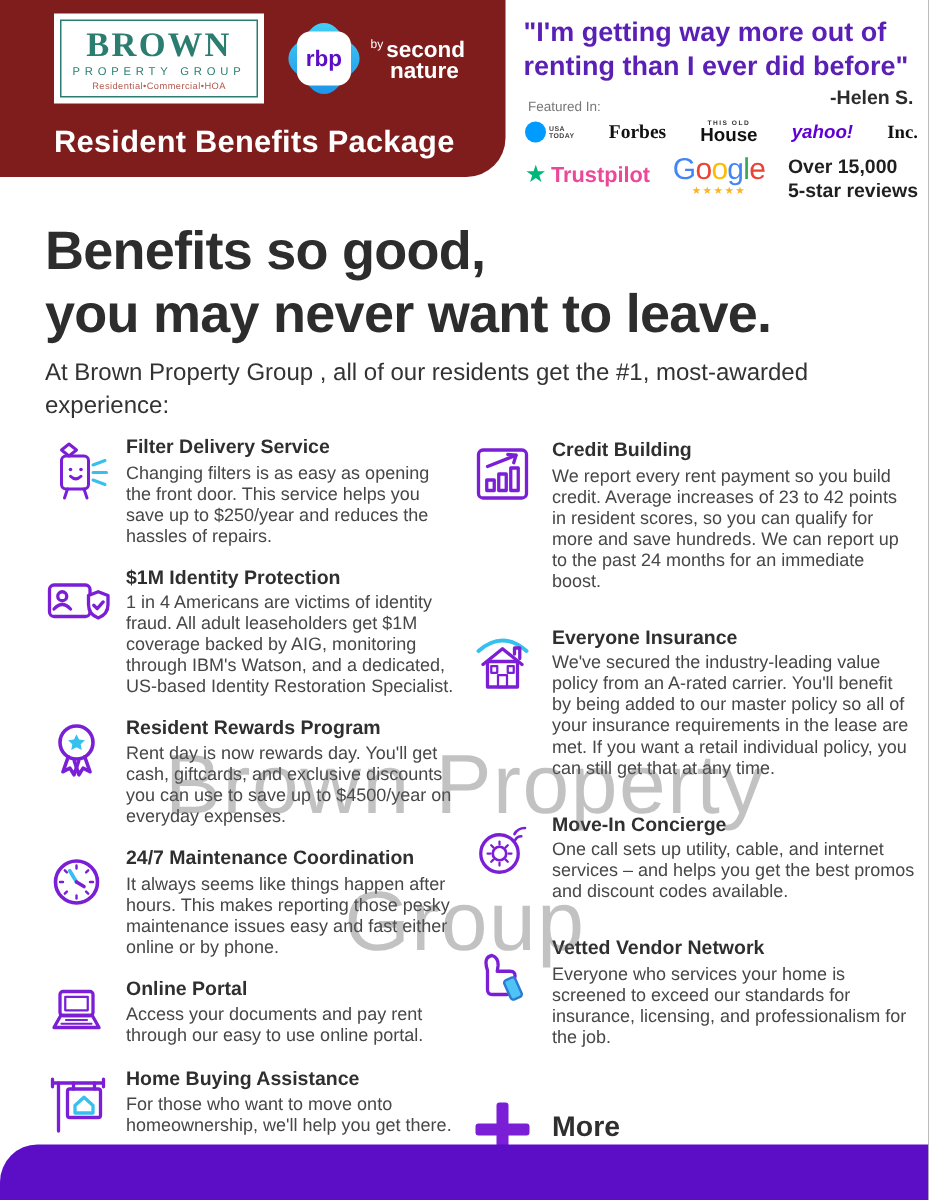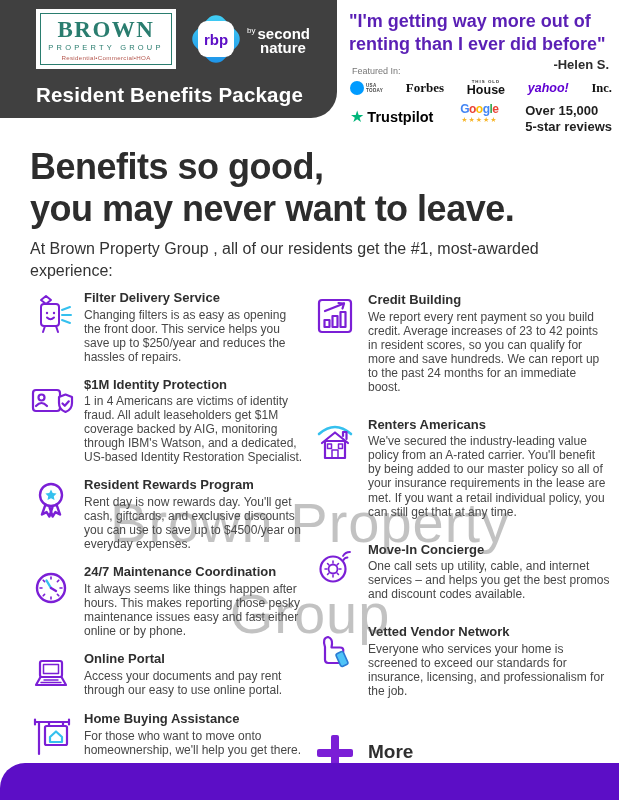--- a/index.html
+++ b/index.html
@@ -6,21 +6,21 @@
   html,body { background:#888; }
   body { font-family:"Liberation Sans", sans-serif; }
   #page {
     position:relative; width:619px; height:800px; margin:0 auto;
     background:#ffffff; overflow:hidden;
   }
 
   
   .header-band {
     position:absolute; left:0; top:0; width:337px; height:118px;
-    background:#404040; border-radius:0 0 26px 0;
+    background:#7f1d1d; border-radius:0 0 26px 0;
   }
   .brand-box {
     position:absolute; left:36px; top:9px; width:140px; height:60px;
     background:#ffffff; padding:4px;
   }
   .brand-inner {
     width:100%; height:100%; border:1.5px solid #2a7d6f;
     display:flex; flex-direction:column; align-items:center; justify-content:center;
   }
   .brand-name {
@@ -78,23 +78,23 @@
   .toh-top { font-size:4.4px; font-weight:700; color:#333; letter-spacing:1px; }
   .toh-main { font-size:12.5px; font-weight:800; color:#111; }
   .yahoo { font-size:12.5px; font-weight:800; font-style:italic; color:#6001d2; }
   .inc { font-family:"Liberation Serif", serif; font-size:12.5px; font-weight:800; color:#111; }
   .review-row {
     position:absolute; left:350px; top:103px; width:262px;
     display:flex; align-items:flex-start; justify-content:space-between;
   }
   .trustpilot { display:flex; align-items:center; gap:3px; margin-top:6px; }
   .tp-star { color:#00b67a; font-size:16px; line-height:1; }
-  .tp-label { font-size:14.5px; font-weight:600; color:#000000; }
+  .tp-label { font-size:14.5px; font-weight:600; color:#ec4899; }
   .google { text-align:center; line-height:1; }
-  .g-word { font-size:12px; font-weight:700; letter-spacing:-.5px; }
+  .g-word { font-size:20px; font-weight:400; letter-spacing:-.5px; }
   .g-blue { color:#4285f4; } .g-red { color:#ea4335; }
   .g-yellow { color:#fbbc05; } .g-green { color:#34a853; }
   .g-stars { font-size:7px; color:#f7b529; letter-spacing:1px; margin-top:1px; }
   .review-count {
     font-size:13px; font-weight:700; color:#1f1f1f; line-height:1.2; text-align:left;
   }
 
   
   .headline {
     position:absolute; left:30px; top:146px; width:580px;
@@ -330,21 +330,21 @@
           <path d="M7 16 Q23 2 39 16" stroke="#35c0ee" stroke-width="2.6"></path>
           <path d="M10 25 L23 14.5 36 25"></path>
           <path d="M31 18 v-4 h3.5 v7"></path>
           <rect x="13" y="23" width="20" height="17"></rect>
           <rect x="15.5" y="26" width="4" height="4.5" stroke-width="1.5"></rect>
           <rect x="26.5" y="26" width="4" height="4.5" stroke-width="1.5"></rect>
           <rect x="20" y="32" width="6" height="8" stroke-width="1.5"></rect>
         </svg>
       </div>
       <div class="btext">
-        <div class="btitle">Renters Americans</div>
+        <div class="btitle">Everyone Insurance</div>
         <div class="bdesc">We've secured the industry-leading value policy from an A-rated carrier. You'll benefit by being added to our master policy so all of your insurance requirements in the lease are met. If you want a retail individual policy, you can still get that at any time.</div>
       </div>
     </div>
 
     <div class="benefit">
       <div class="bicon-wrap">
         <svg class="bicon" viewBox="0 0 46 46" fill="none" stroke="#7b1fd6" stroke-width="2.2" stroke-linecap="round" stroke-linejoin="round">
           <circle cx="21" cy="26" r="12.5"></circle>
           <circle cx="21" cy="26" r="4.5" stroke-width="1.8"></circle>
           <path d="M21 18 v2 M21 32 v2 M13 26 h2 M27 26 h2 M15.5 20.5 l1.4 1.4 M25.1 30.1 l1.4 1.4 M26.5 20.5 l-1.4 1.4 M16.9 30.1 l-1.4 1.4" stroke-width="1.5"></path>

